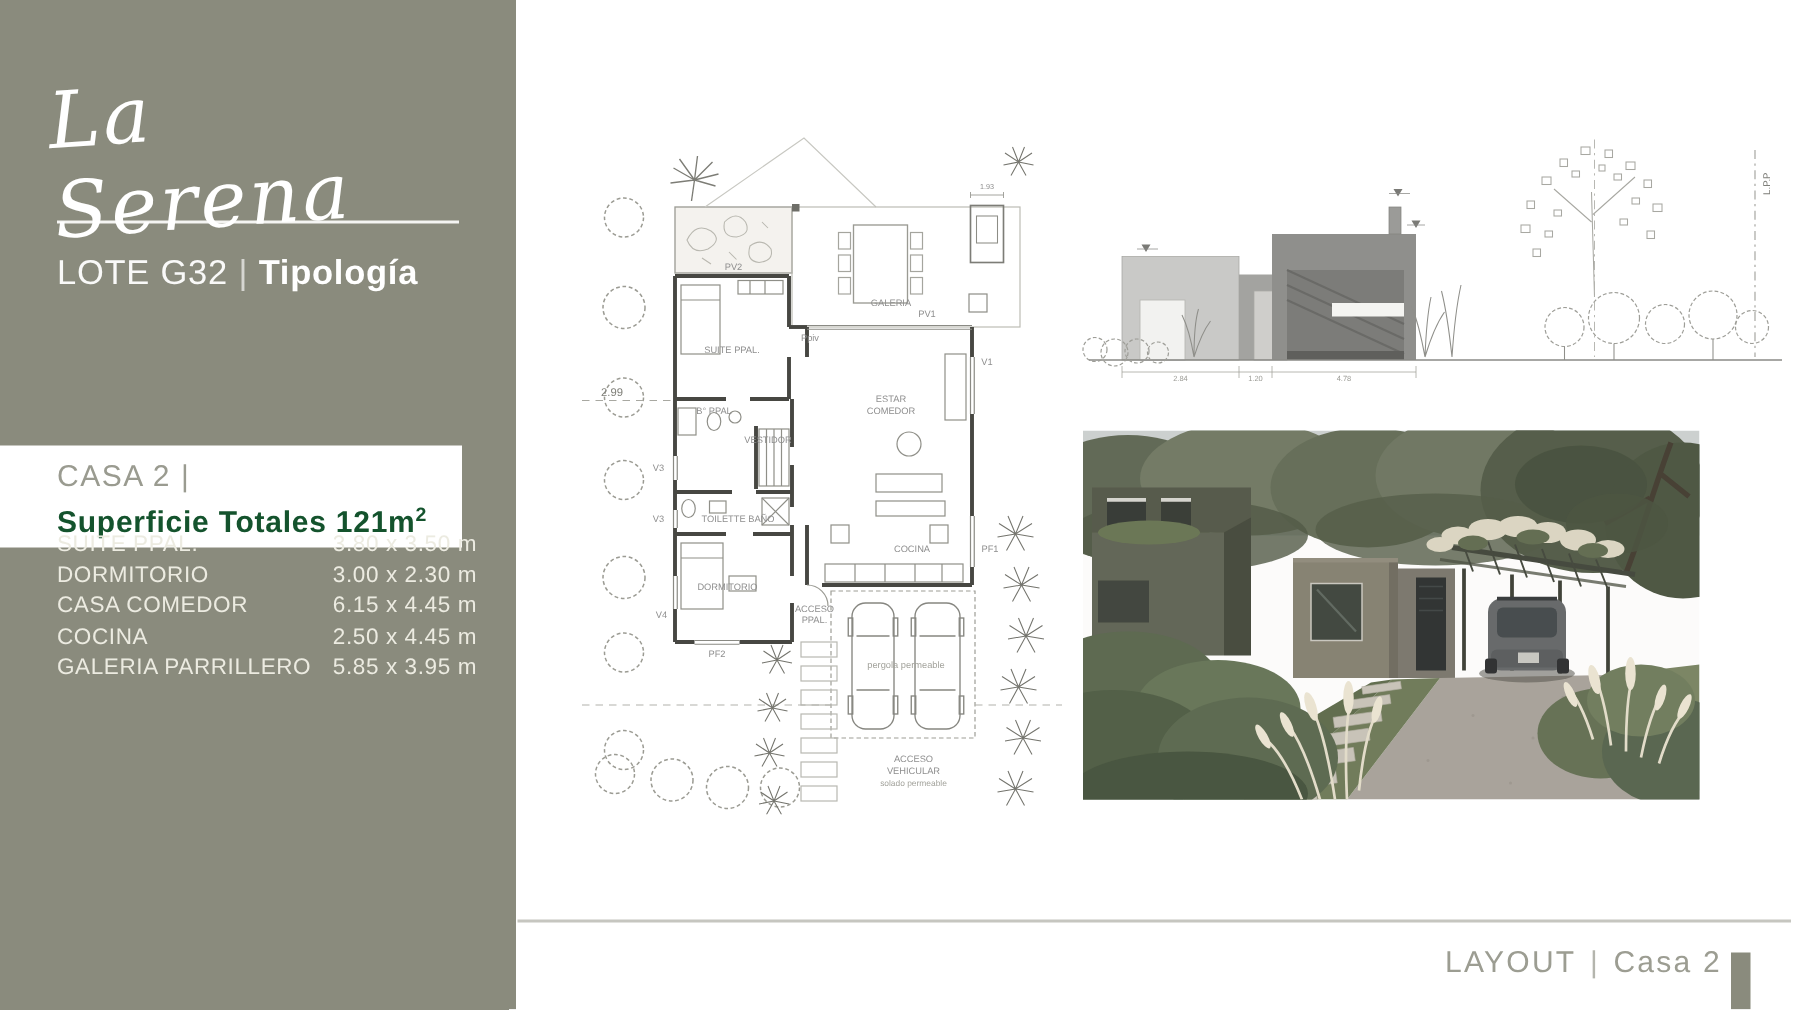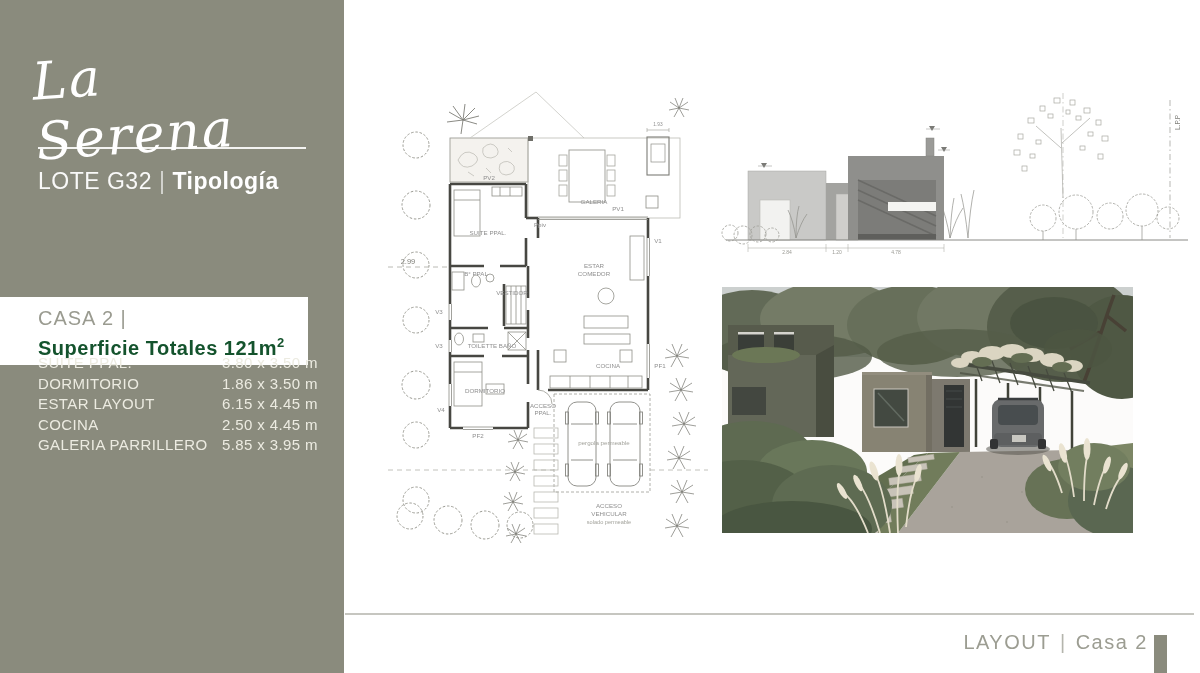--- a/index.html
+++ b/index.html
@@ -50,24 +50,24 @@
       <div class="t1">CASA 2 |</div>
       <div class="t2"><span>Superficie Totales 121m</span><sup>2</sup></div>
     </div>
     <div class="rooms">
       <div class="room-row">
           <span class="room-name">SUITE PPAL.</span>
           <span class="room-dim">3.80 x 3.50 m</span>
         </div>
       <div class="room-row">
           <span class="room-name">DORMITORIO</span>
-          <span class="room-dim">1.86 x 3.50 m</span>
+          <span class="room-dim">3.00 x 2.30 m</span>
         </div>
       <div class="room-row">
-          <span class="room-name">ESTAR LAYOUT</span>
+          <span class="room-name">CASA COMEDOR</span>
           <span class="room-dim">6.15 x 4.45 m</span>
         </div>
       <div class="room-row">
           <span class="room-name">COCINA</span>
           <span class="room-dim">2.50 x 4.45 m</span>
         </div>
       <div class="room-row">
           <span class="room-name">GALERIA PARRILLERO</span>
           <span class="room-dim">5.85 x 3.95 m</span>
         </div>

